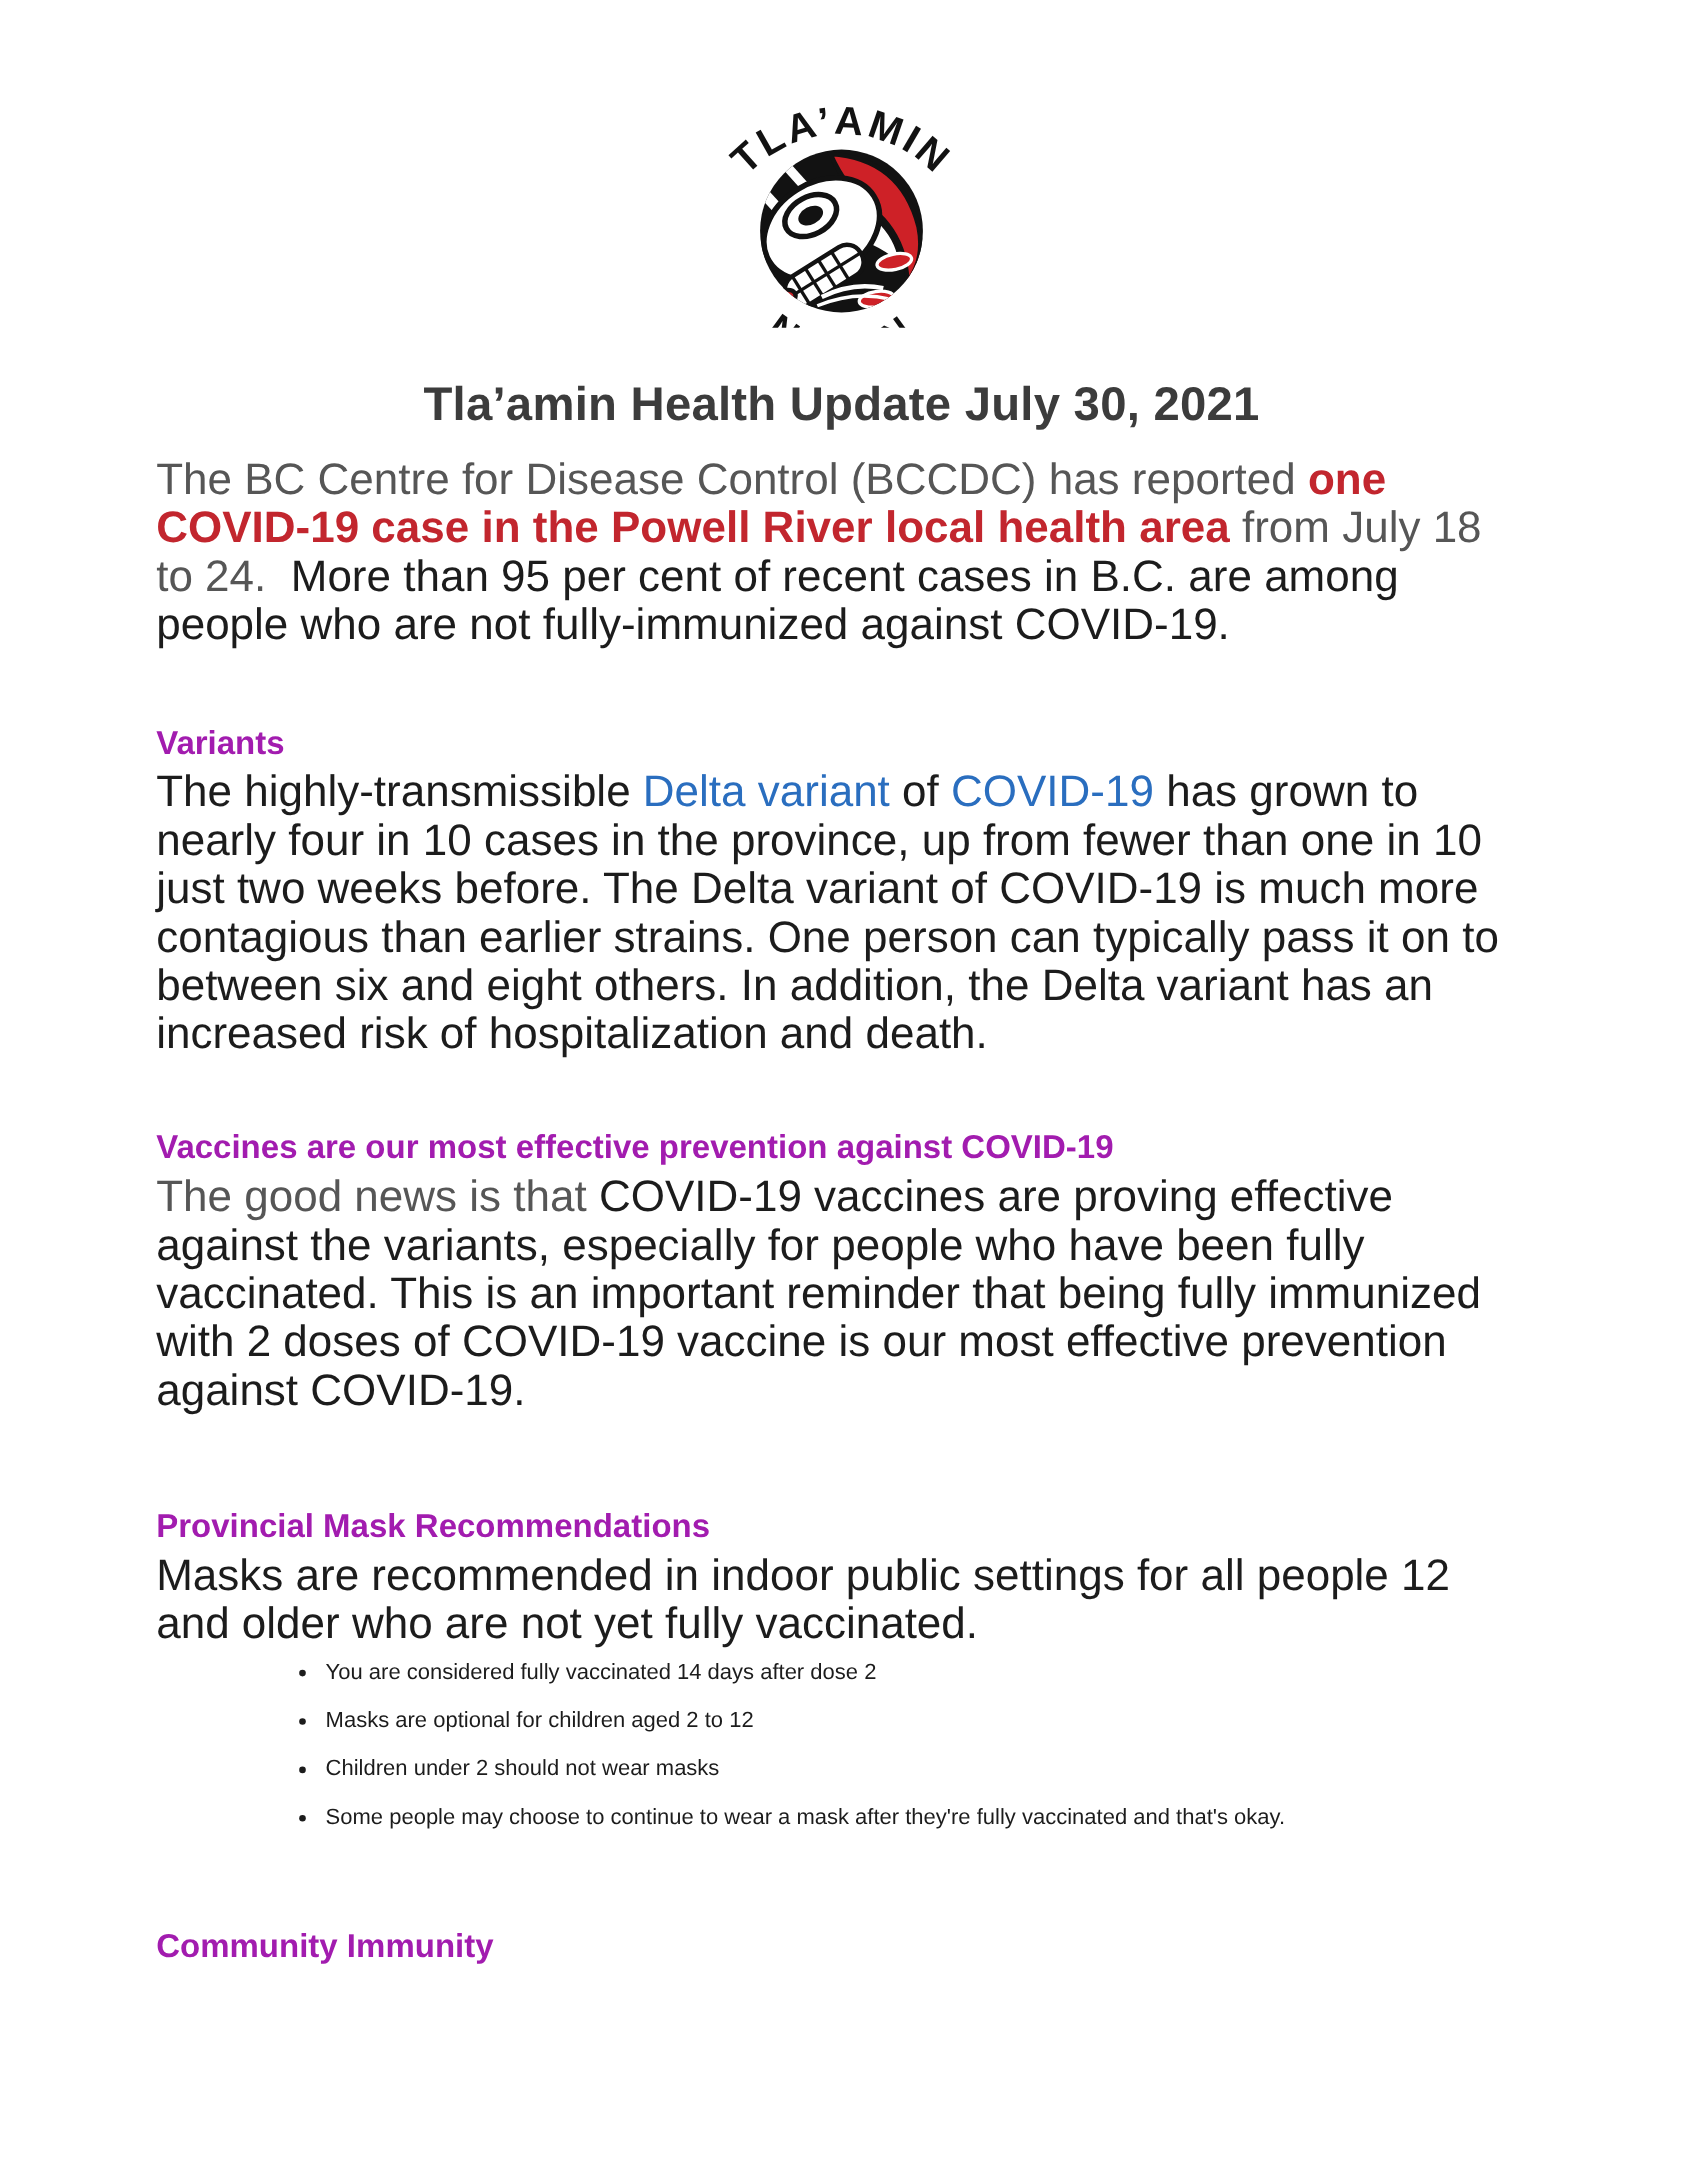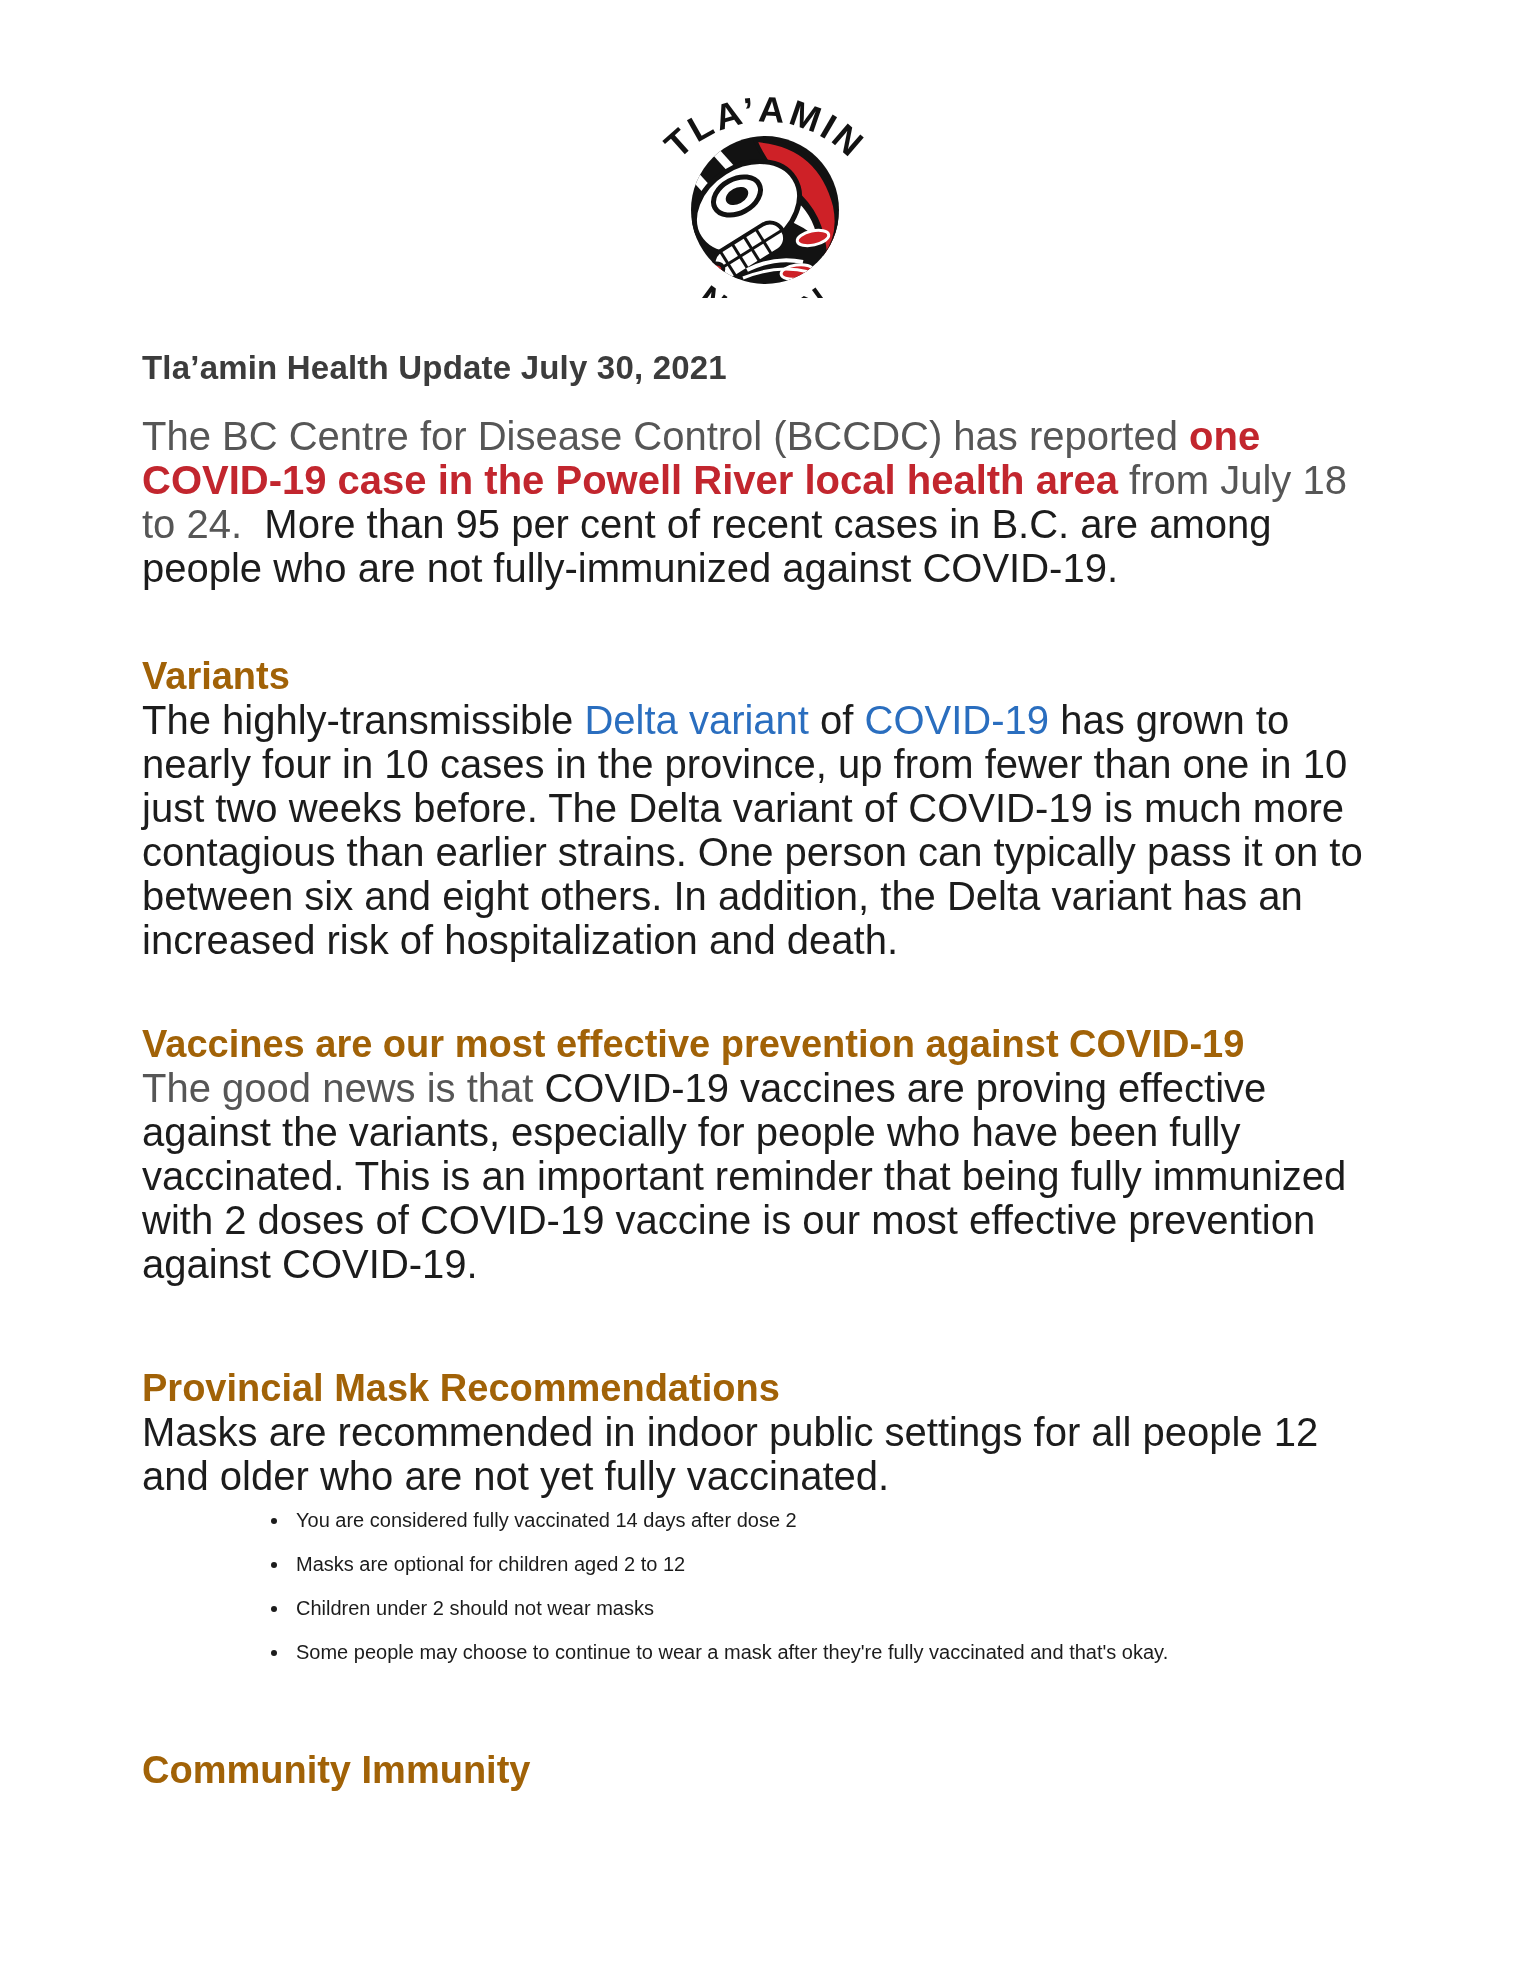--- a/index.html
+++ b/index.html
@@ -4,31 +4,31 @@
 <style>
   html,body { margin:0; padding:0; background:#e8e8e8; }
   .page {
     width:1530px; height:1980px; background:#ffffff; margin:0 auto;
     font-family:"Liberation Sans", sans-serif; position:relative;
     box-sizing:border-box; padding:0 142px; overflow:hidden;
   }
   .logo-wrap { width:336px; margin:86px auto 0; }
   .logo-wrap svg { display:block; width:100%; height:auto; }
   .doc-title {
-    text-align:left; font-size:33px; font-weight:700; color:#3c3c3c;
+    text-align:center; font-size:43px; font-weight:700; color:#3c3c3c;
     margin:50px 0 0; line-height:40px; letter-spacing:0.2px;
   }
   .para { font-size:40px; line-height:44px; color:#1c1c1c; margin:0; }
   .para span, .para a { white-space:pre-wrap; }
   .intro { margin-top:26px; }
   .gray { color:#565656; }
   .black { color:#1c1c1c; }
   .red-bold { color:#c2262e; font-weight:700; }
   .section-heading {
-    font-size:38px; font-weight:700; color:#a16207; margin:0; line-height:44px;
+    font-size:30px; font-weight:700; color:#a21caf; margin:0; line-height:44px;
   }
   .mt-variants { margin-top:64px; }
   .mt-vaccines { margin-top:60px; }
   .mt-masks { margin-top:80px; }
   .mt-community { margin-top:74px; }
   .link { color:#2a6ebf; text-decoration:none; cursor:pointer; }
   ul.bullets { margin:0; padding-left:148px; list-style:disc; }
   ul.bullets li {
     font-size:20px; line-height:44px; color:#1c1c1c; padding-left:6px;
   }

